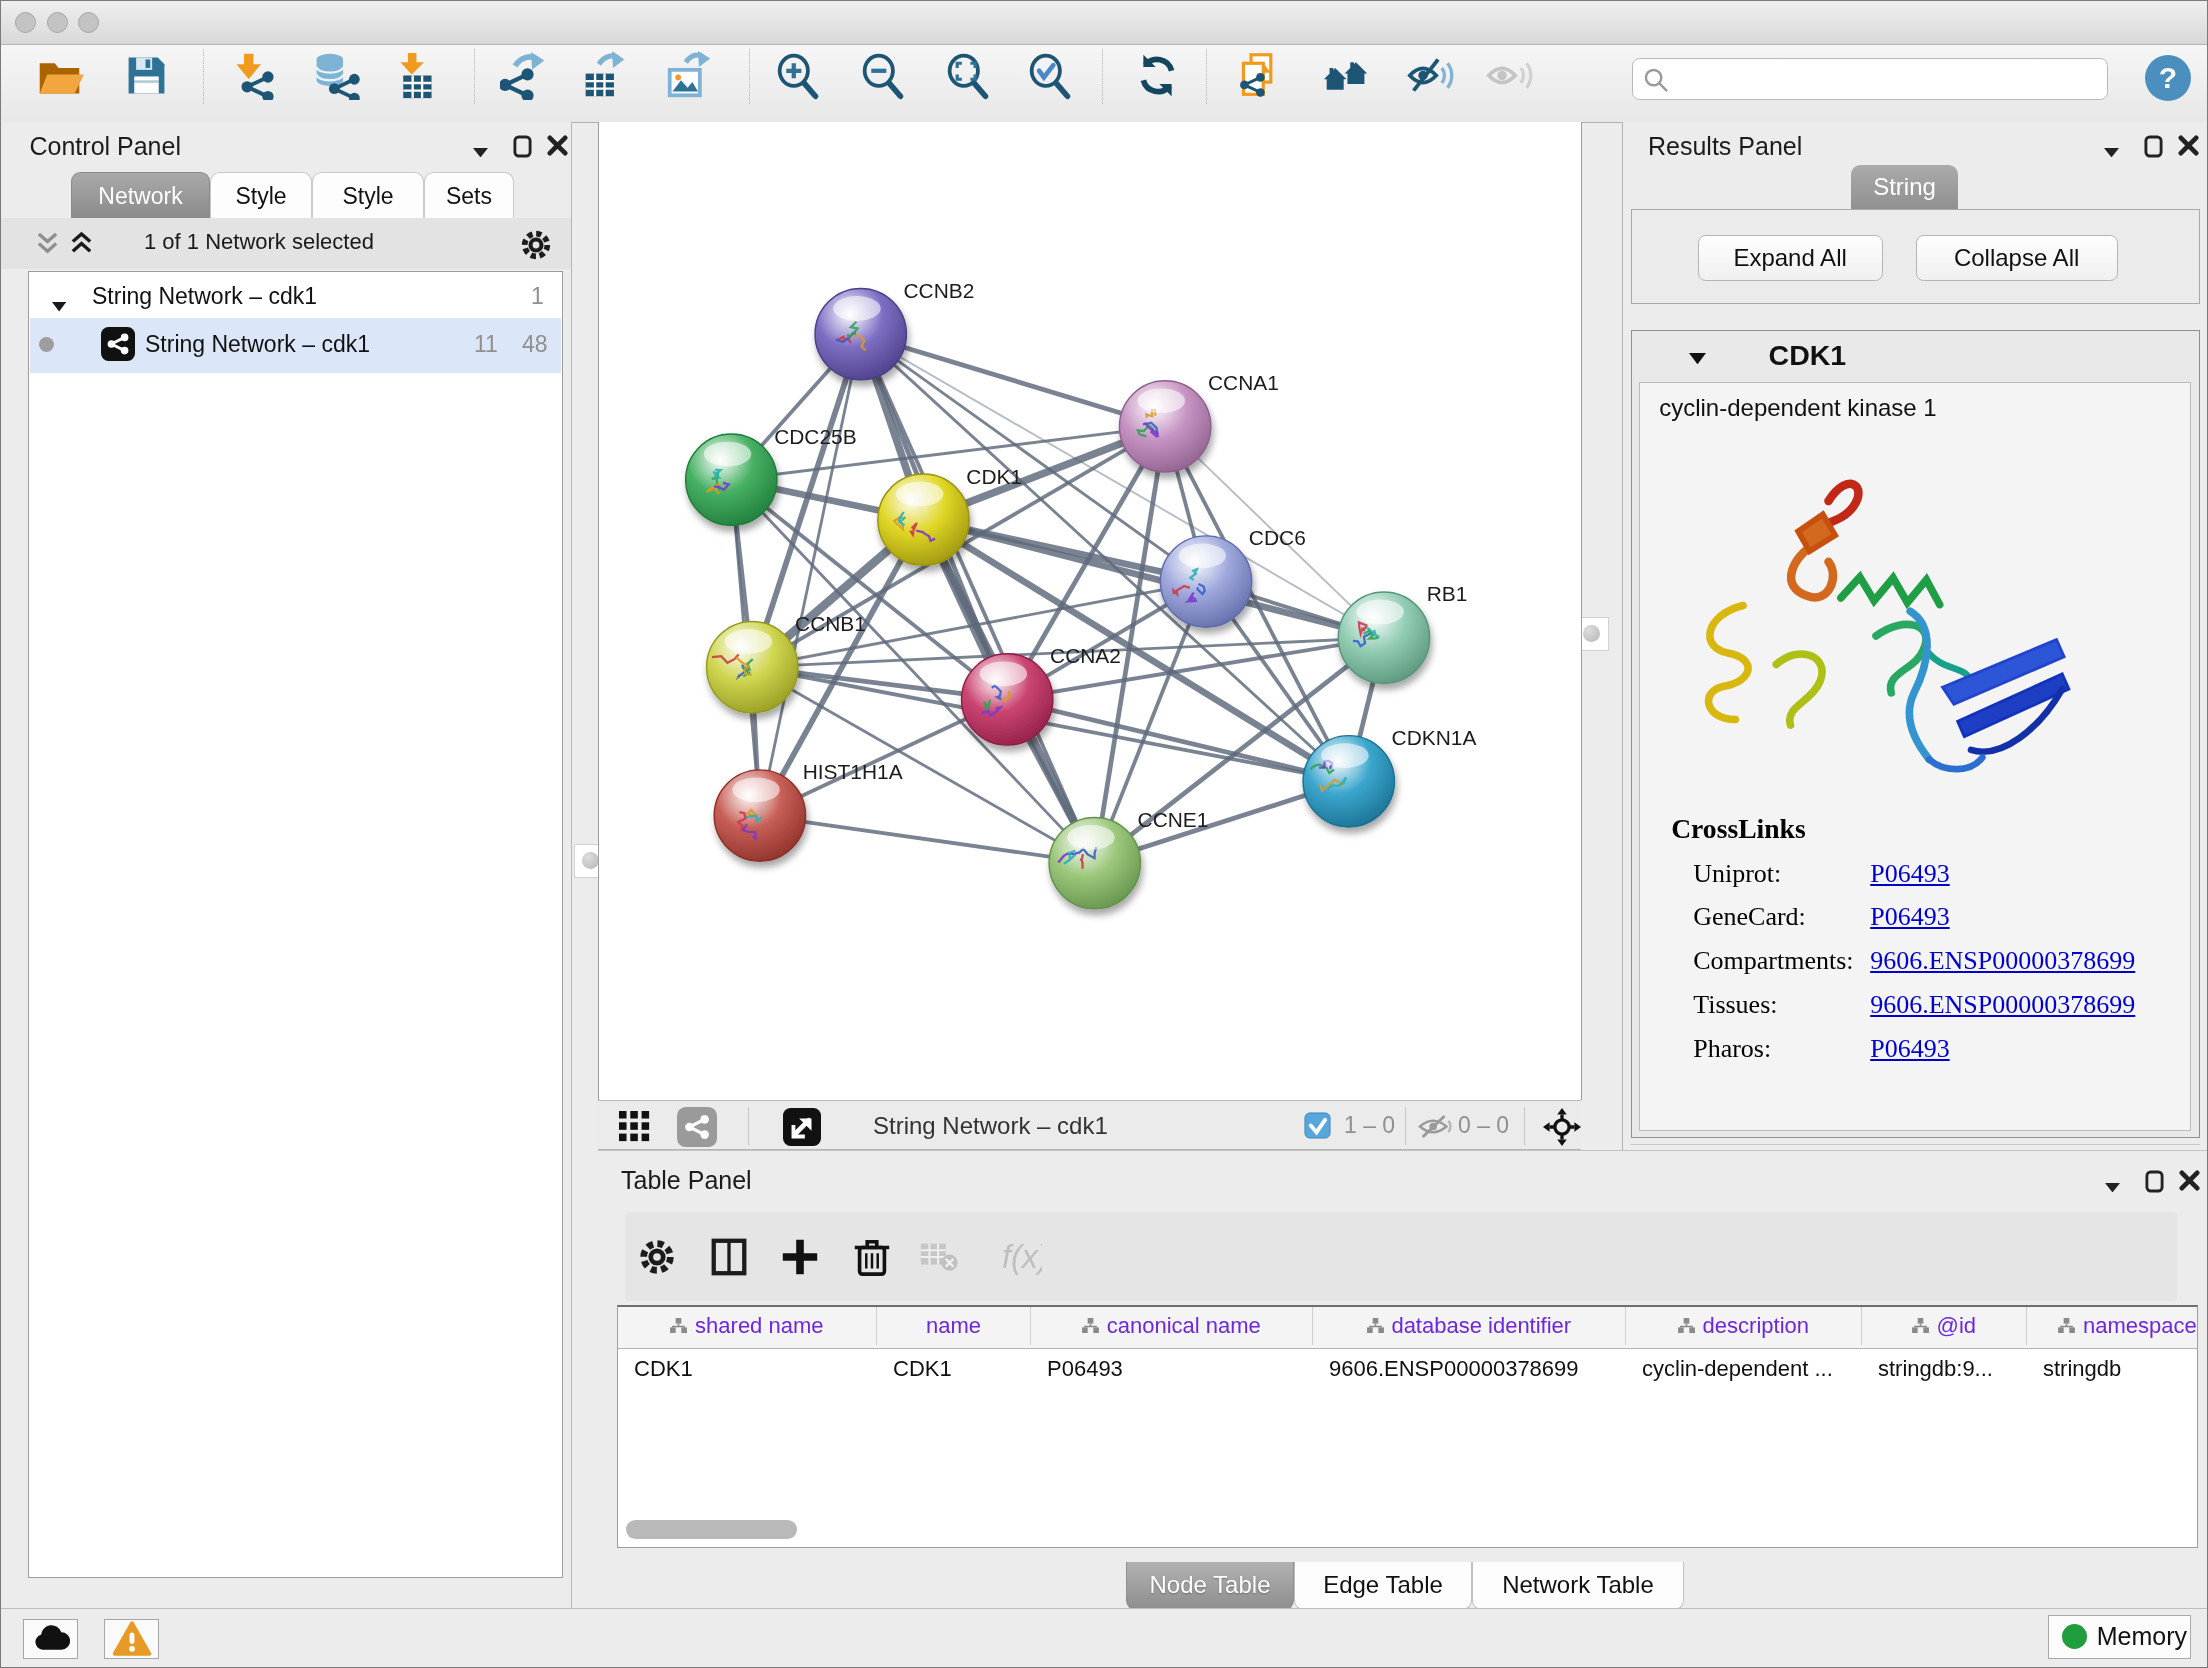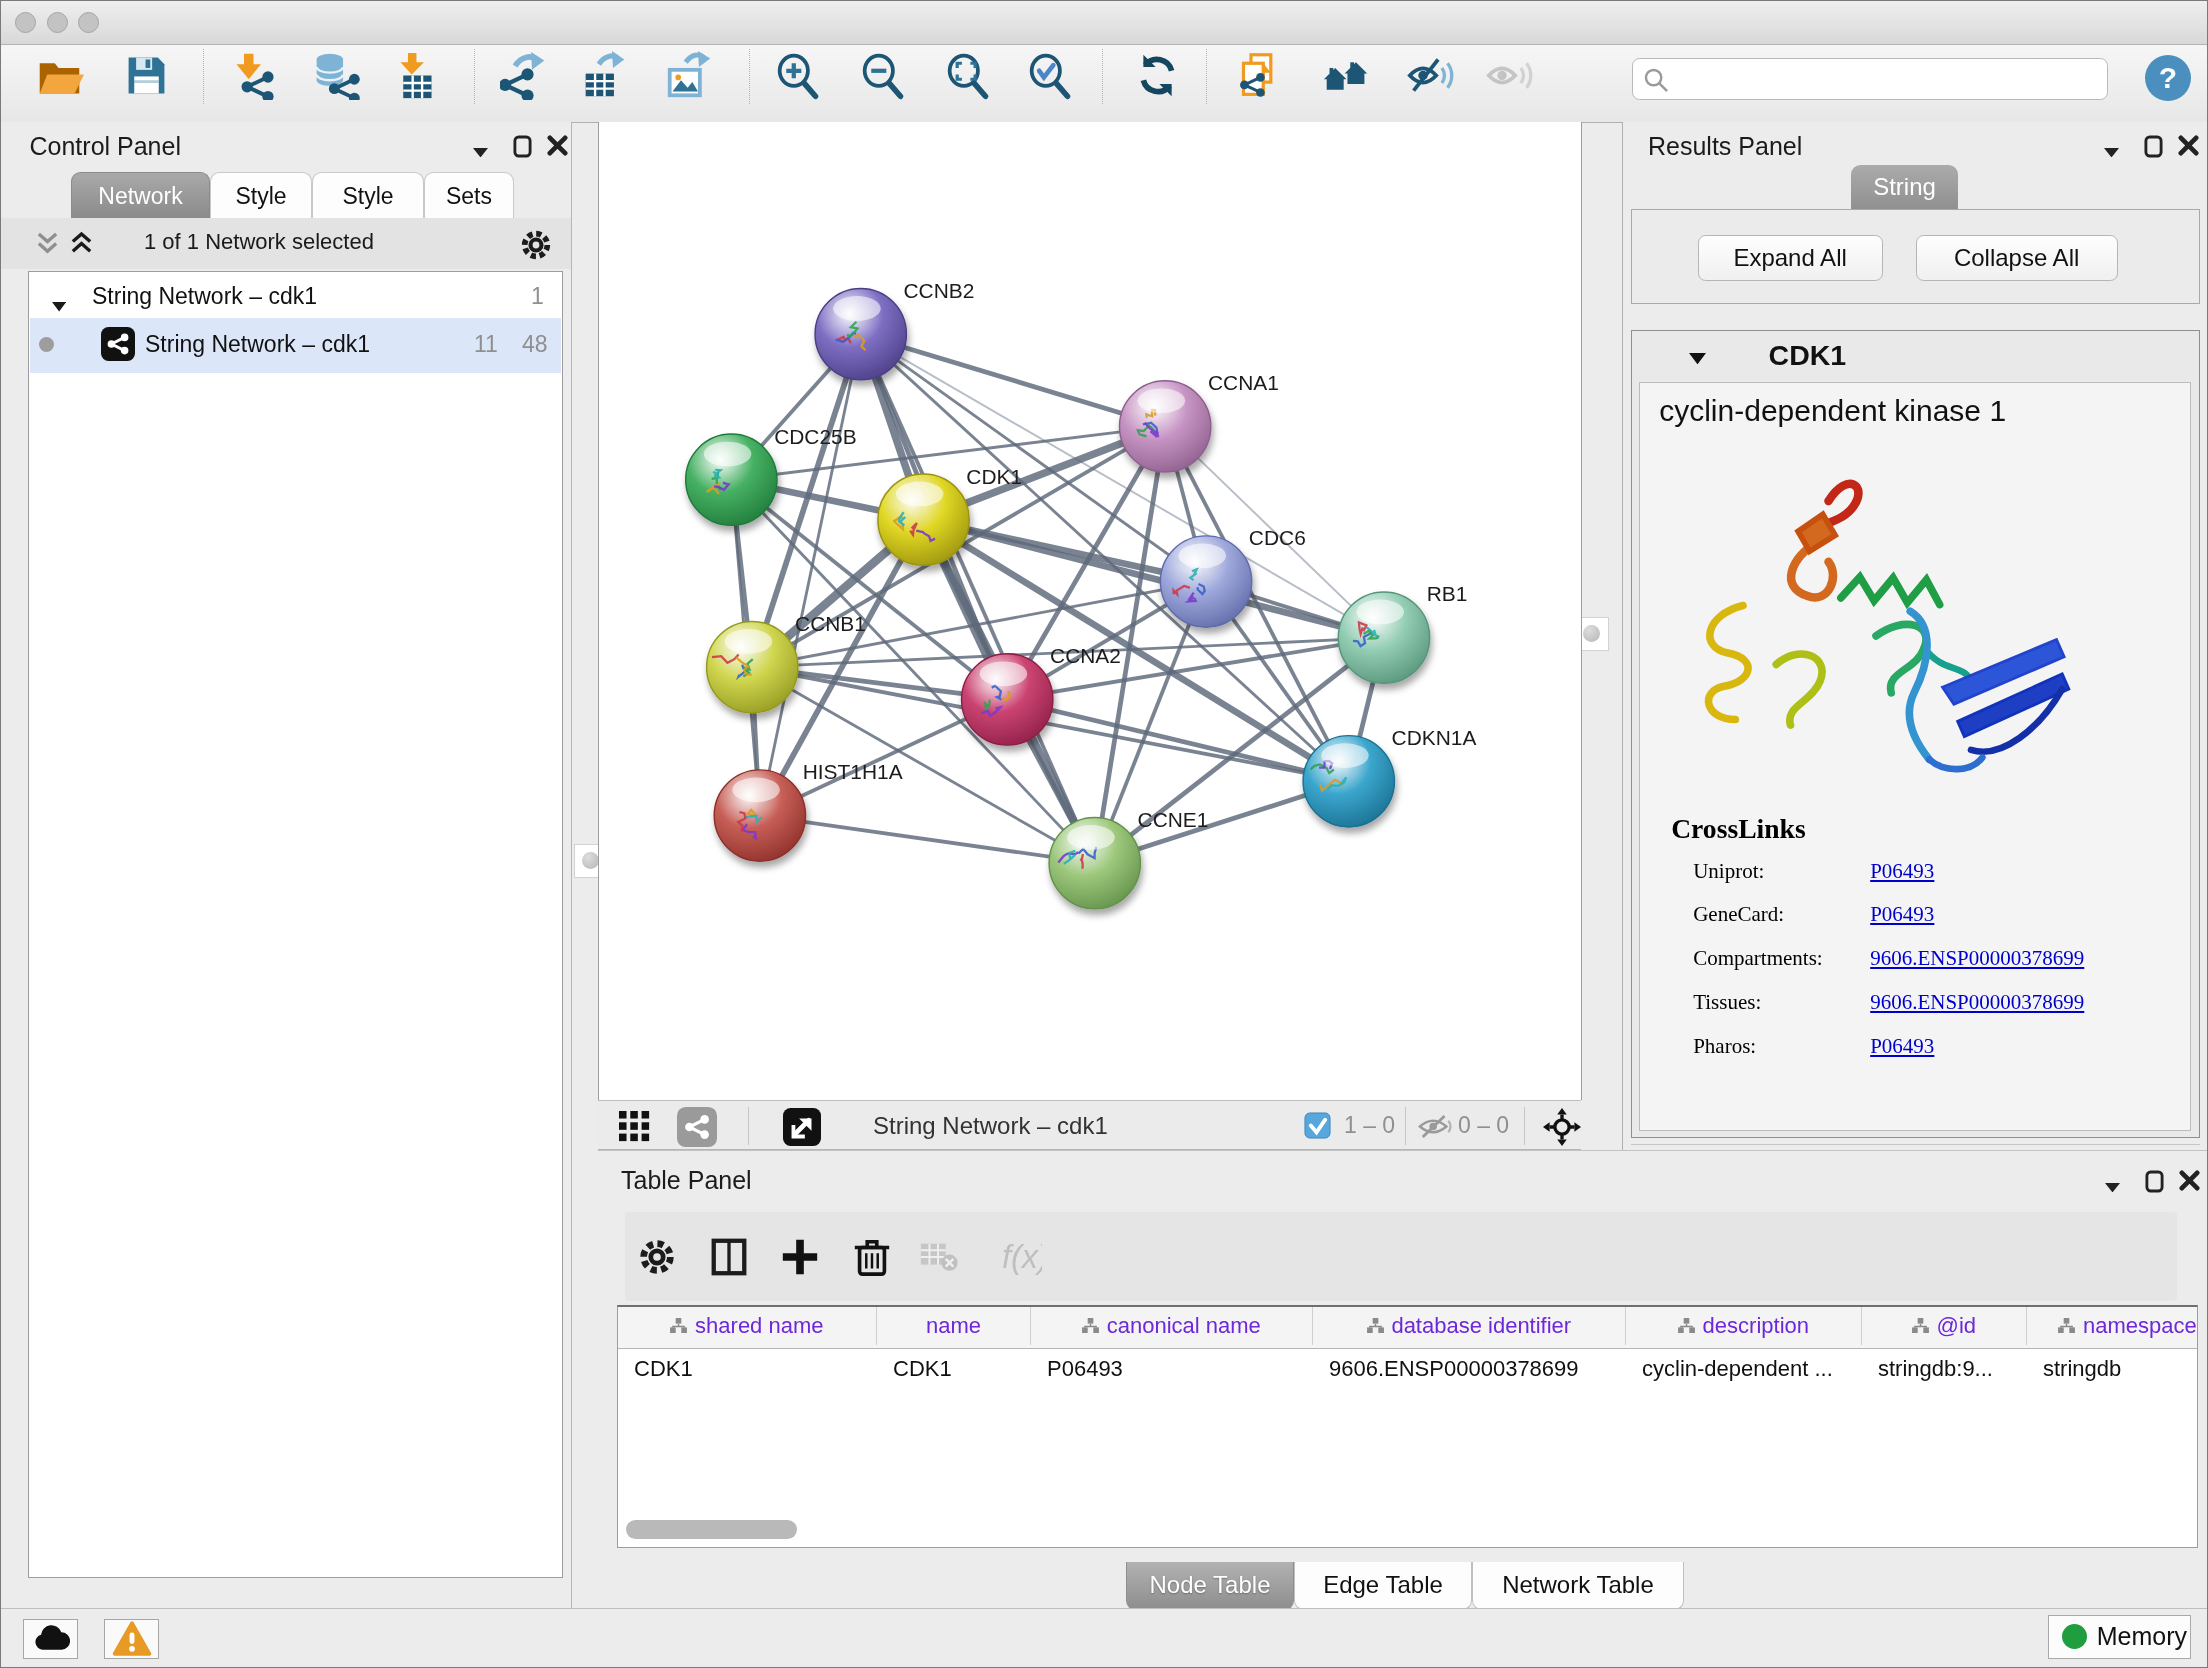--- a/index.html
+++ b/index.html
@@ -50,21 +50,21 @@
           background:radial-gradient(circle at 35% 30%,#ddd,#b5b5b5);display:block;}
   
   .rp{position:absolute;left:1621px;top:121px;width:588px;height:1028px;background:#ececec;border-left:1.9px solid #b0b0b0;box-sizing:border-box;}
   .rtab{position:absolute;left:228px;top:43px;width:107px;height:44px;background:linear-gradient(#ababab,#909090);
         border-radius:9.5px 9.5px 0 0;color:#fff;font-size:24px;text-align:center;line-height:44px;cursor:pointer;}
   .rbox1{position:absolute;left:7.6px;top:87px;width:569px;height:95px;background:#ebebeb;border:1px solid #a9a9a9;box-sizing:border-box;}
   .rbtn{position:absolute;top:25px;height:46px;background:linear-gradient(#fefefe,#f0f0f0);border:1px solid #b5b5b5;
         border-radius:7.6px;font-size:24px;color:#111;text-align:center;line-height:44px;cursor:pointer;box-sizing:border-box;}
   .rsec{position:absolute;left:7.6px;top:208px;width:569px;height:808px;background:#e9e9e9;border:1px solid #8f8f8f;box-sizing:border-box;}
   .rinner{position:absolute;left:7.6px;top:51px;width:552px;height:749px;background:#f4f4f4;border:1px solid #bbb;box-sizing:border-box;}
-  .xlrow{position:absolute;left:0;width:100%;height:44px;font-family:"Liberation Serif",serif;font-size:21px;color:#000;}
+  .xlrow{position:absolute;left:0;width:100%;height:44px;font-family:"Liberation Serif",serif;font-size:26px;color:#000;}
   .xlrow a{text-decoration:underline;}
   
   .tp{position:absolute;left:597px;top:1149px;width:1611px;height:458px;background:#ececec;border-top:1px solid #c2c2c2;box-sizing:border-box;}
   .tptool{position:absolute;left:27px;top:61px;width:1552px;height:89px;background:#e5e5e5;border-radius:3.8px;}
   .tpico{position:absolute;top:24px;width:42px;height:42px;cursor:pointer;}
   .tpico.dis{opacity:.5;cursor:default;}
   .tbl{position:absolute;left:19px;top:154px;width:1581px;height:243px;background:#fff;border:1px solid #9d9d9d;
        border-top:2.9px solid #6f6f6f;box-sizing:border-box;overflow:hidden;}
   .thead{position:absolute;left:0;top:0;height:42px;background:#f4f4f4;border-bottom:1px solid #b5b5b5;box-sizing:border-box;}
   .th{position:absolute;top:0;height:38px;border-right:1px solid #cfcfcf;box-sizing:border-box;
@@ -604,21 +604,21 @@
       <div class="rbtn" style="left:66px;width:185px">Expand All</div>
       <div class="rbtn" style="left:284px;width:202px">Collapse All</div>
     </div>
     <div class="rsec">
       <span class="hico" style="left:57px;top:19px">
         <svg width="17" height="11.4" viewBox="0 0 18 12">
             <path d="M0 0h18l-9 12z" fill="#111"></path>
           </svg></span>
       <span class="abs" style="left:137px;top:7.6px;font-size:28.5px;font-weight:bold;color:#111">CDK1</span>
       <div class="rinner">
-        <span class="abs" style="left:19px;top:11.4px;font-size:30px;color:#111">cyclin-dependent kinase 1</span>
+        <span class="abs" style="left:19px;top:11.4px;font-size:24px;color:#111">cyclin-dependent kinase 1</span>
         <span class="abs" style="left:46px;top:61px">
           <svg width="399" height="342" viewBox="0 0 420 360">
             <g fill="none" stroke-linecap="round">
               <path d="M150 60 C170 28 192 44 176 66 C160 88 130 80 140 102" stroke="#c22718" stroke-width="9"></path>
               <path d="M140 102 C110 120 98 150 128 160 C150 168 162 140 150 124" stroke="#d2691e" stroke-width="9"></path>
               <path d="M118 92 l26 -18 l13 22 l-27 17 z" stroke="#c8500f" stroke-width="6" fill="#d2691e"></path>
               <path d="M60 170 C20 180 14 214 44 220 C76 226 70 250 40 255 C14 260 20 290 52 290" stroke="#d8b80f" stroke-width="8"></path>
               <path d="M95 232 C120 210 152 224 141 250 C132 272 104 276 110 296" stroke="#aebf15" stroke-width="8"></path>
               <path d="M163 162 l20 -22 l15 25 l20 -24 l15 26 l20 -24 l14 26" stroke="#1f9e45" stroke-width="8"></path>
               <path d="M200 202 C230 180 262 190 250 216 C242 238 210 240 216 262" stroke="#28a862" stroke-width="8"></path>

